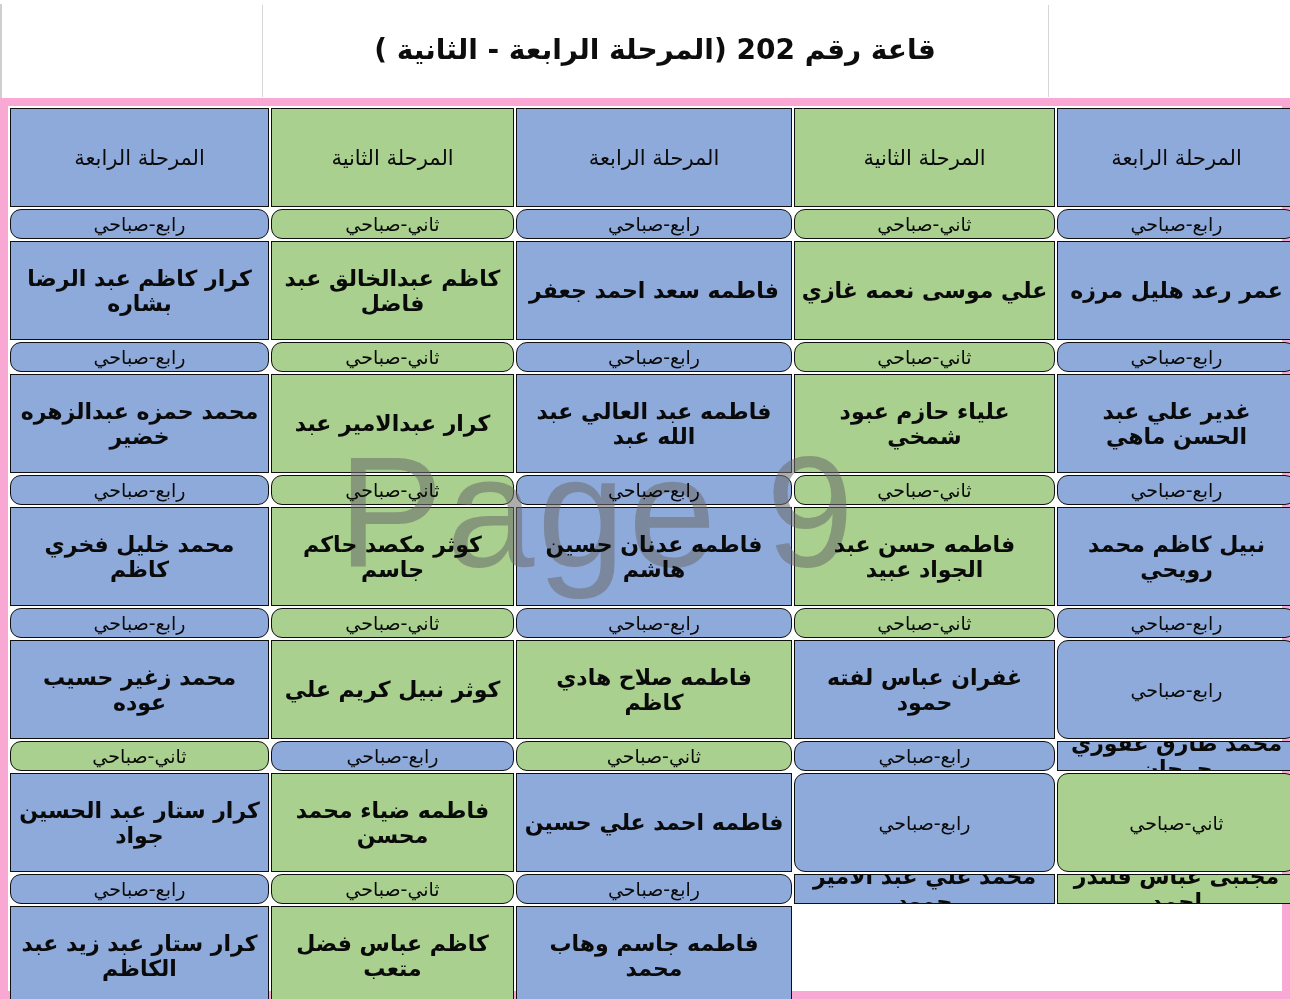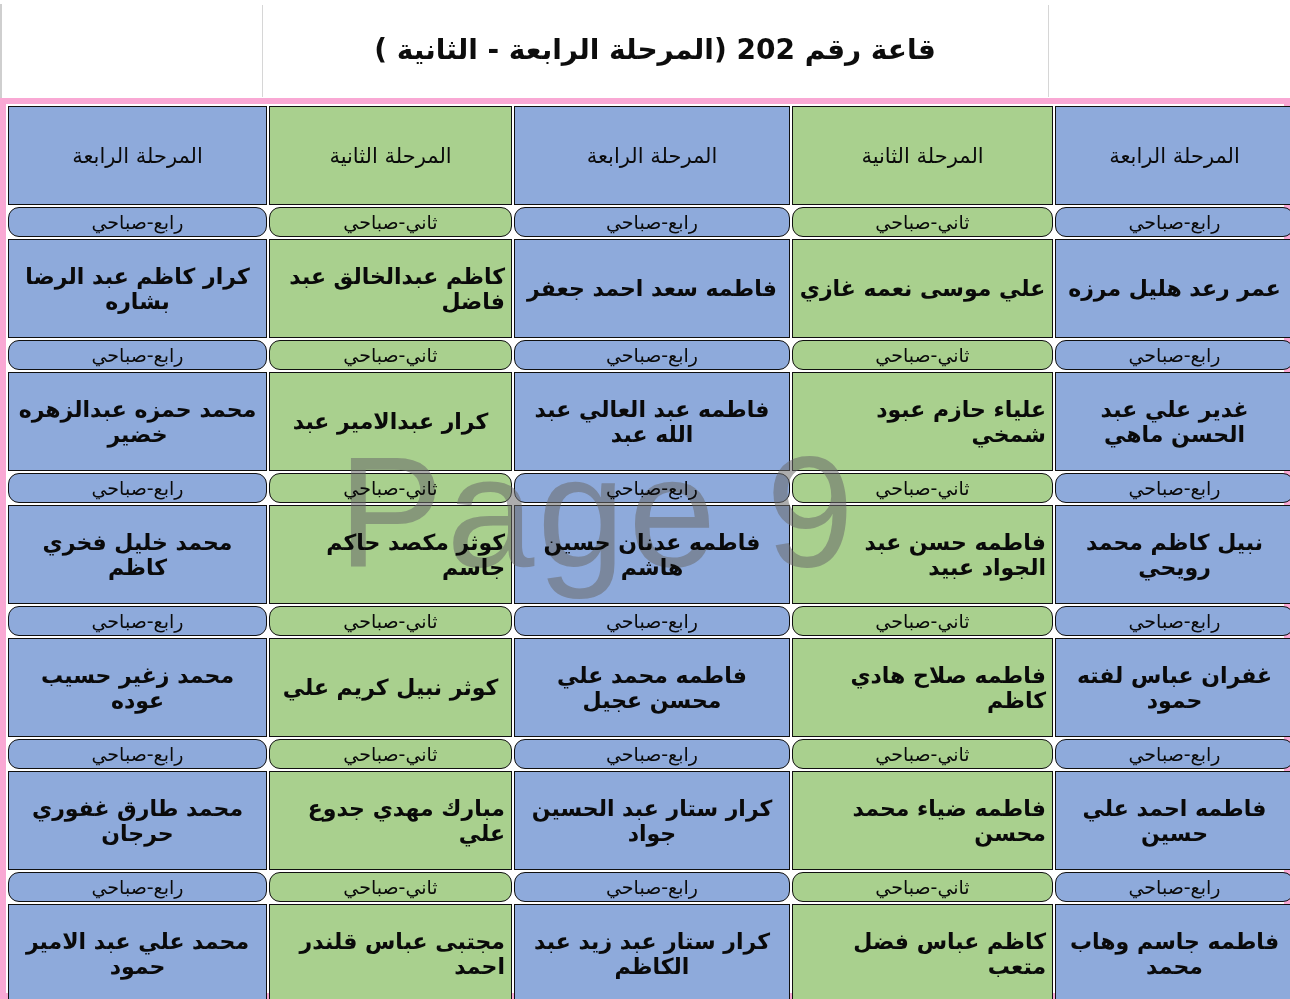--- a/index.html
+++ b/index.html
@@ -5,25 +5,25 @@
   html,body{margin:0;padding:0;background:#ffffff;}
   body{width:1290px;height:999px;overflow:hidden;font-family:"DejaVu Sans",sans-serif;position:relative;}
   .page{position:absolute;inset:0;background:#fde047;}
   .page-top-line{position:absolute;top:2px;left:0;width:1290px;height:3px;background:#2222cc;}
   .title-row{position:absolute;top:0;left:0;width:1290px;height:98px;background:#fff;}
   .title-edge-left{position:absolute;top:4px;left:0;width:2px;height:94px;background:#cfcfcf;}
   .title-sep{position:absolute;top:5px;width:1px;height:92px;background:#d6d6d6;}
   .title-sep.s1{left:262px;}
   .title-sep.s2{left:1048px;}
   .hall-title{position:absolute;top:0;left:262px;width:786px;height:98px;display:flex;align-items:center;justify-content:center;direction:rtl;font-size:28px;font-weight:bold;color:#0d0d0d;}
-  .grid-wrap{position:absolute;top:98px;left:0;width:1290px;height:901px;box-sizing:border-box;border:6px solid #f9a8d4;background:#fff;padding:2px;}
+  .grid-wrap{position:absolute;top:98px;left:0;width:1290px;height:901px;box-sizing:border-box;border:8px solid #f9a8d4;background:#fff;padding:2px;}
   .grid{display:grid;width:100%;height:100%;grid-template-columns:259px 243px 276px 261px 239px;grid-template-rows:99px repeat(6, 30px 99px);gap:2px;box-sizing:border-box;}
   .cell{box-sizing:border-box;border:1.5px solid #101010;display:flex;align-items:center;justify-content:center;text-align:center;direction:rtl;color:#0a0a0a;overflow:hidden;}
   .blue{background:#8EAADB;}
-  .green{background:#A9D08E;text-align:right;}
+  .green{background:#A9D08E;}
   .hdr{font-size:21px;}
   .ses{font-size:19px;border-radius:11px;}
   .nam{font-size:22px;font-weight:bold;}
   .ct{position:relative;z-index:3;padding:0 6px;}
   .watermark{position:absolute;top:425px;left:338px;z-index:2;font-family:"Liberation Sans","DejaVu Sans",sans-serif;font-size:158px;line-height:1.1;color:rgba(105,105,105,0.55);letter-spacing:3px;pointer-events:none;white-space:nowrap;}
 </style>
 </head>
 <body>
 
 <div class="page">
@@ -164,23 +164,20 @@
         </div>
       <div class="cell blue ses">
           <span class="ct">رابع-صباحي</span>
         </div>
       <div class="cell blue nam">
           <span class="ct">محمد زغير حسيب عوده</span>
         </div>
       <div class="cell green nam">
           <span class="ct">كوثر نبيل كريم علي</span>
         </div>
-      <div class="cell blue nam">
-          <span class="ct">فاطمه محمد علي محسن عجيل</span>
-        </div>
       <div class="cell green nam">
           <span class="ct">فاطمه صلاح هادي كاظم</span>
         </div>
       <div class="cell blue nam">
           <span class="ct">غفران عباس لفته حمود</span>
         </div>
 
       <div class="cell blue ses">
           <span class="ct">رابع-صباحي</span>
         </div>
@@ -191,23 +188,20 @@
           <span class="ct">رابع-صباحي</span>
         </div>
       <div class="cell green ses">
           <span class="ct">ثاني-صباحي</span>
         </div>
       <div class="cell blue ses">
           <span class="ct">رابع-صباحي</span>
         </div>
       <div class="cell blue nam">
           <span class="ct">محمد طارق غفوري حرجان</span>
-        </div>
-      <div class="cell green nam">
-          <span class="ct">مبارك مهدي جدوع علي</span>
         </div>
       <div class="cell blue nam">
           <span class="ct">كرار ستار عبد الحسين جواد</span>
         </div>
       <div class="cell green nam">
           <span class="ct">فاطمه ضياء محمد محسن</span>
         </div>
       <div class="cell blue nam">
           <span class="ct">فاطمه احمد علي حسين</span>
         </div>

